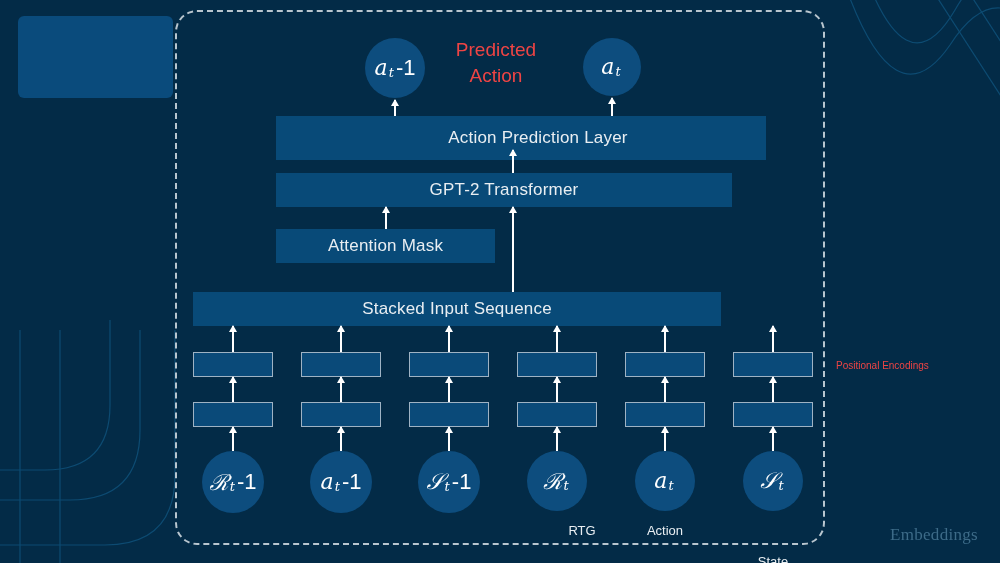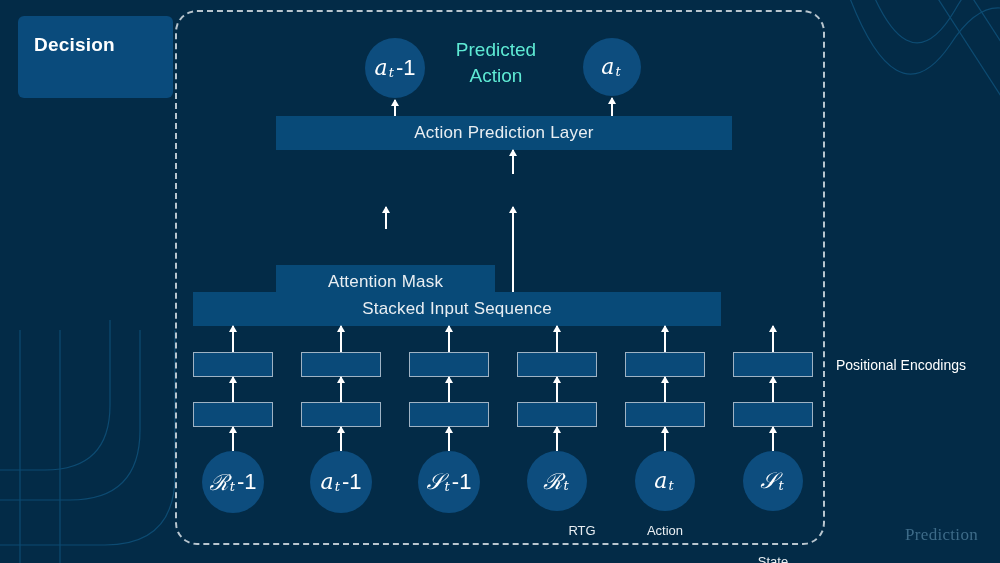--- a/index.html
+++ b/index.html
@@ -104,30 +104,30 @@
   }
   .col-label{
     position:absolute;
     color:#e9eef2;
     font-size:13px;
     text-align:center;
     width:90px;
   }
   .predicted{
     position:absolute;
-    color:#5eead4;
+    color:#ef4444;
     font-size:19px;
     text-align:center;
     width:180px;
     line-height:26px;
   }
   .side-note{
     position:absolute;
-    color:#ffffff;
-    font-size:14px;
+    color:#ef4444;
+    font-size:10px;
     line-height:19px;
   }
   .watermark{
     position:absolute;
     right:22px;bottom:18px;
     color:#3d6b88;
     font-family:"Liberation Serif", serif;
     font-size:17px;
     letter-spacing:.3px;
   }
@@ -147,21 +147,20 @@
       <path d="M-40 545 L105 545 Q175 545 175 475 L175 330"></path>
       <path d="M-40 470 L45 470 Q110 470 110 405 L110 320"></path>
       <path d="M20 330 L20 600"></path>
       <path d="M60 330 L60 600"></path>
     </g>
   </svg>
 
   <div class="dashed-box"></div>
 
   <div class="title-badge">
-    <div>Decision</div>
   </div>
 
   <div class="circle" style="left:365px;top:38px;width:60px;height:60px;">
     <span class="sym">a</span>
       <span class="sub">t</span>
       <span class="minus">-1</span>
   </div>
 
   <div class="circle" style="left:583px;top:38px;width:58px;height:58px;">
     <span class="sym">a</span>
@@ -170,28 +169,29 @@
   </div>
 
   <div class="predicted" style="left:406px;top:37px;">
     <div>Predicted</div>
     <div>Action</div>
   </div>
 
   <div class="arrow" style="left:394px;top:100px;height:16px;"></div>
   <div class="arrow" style="left:611px;top:98px;height:18px;"></div>
 
-  <div class="bar" style="left:276px;top:116px;width:456px;height:34px;">Action Prediction Layer</div>
+  <div class="bar" style="left:276px;top:116px;width:456px;height:44px;padding-left:34px;">Action Prediction Layer</div>
 
   <div class="arrow" style="left:512px;top:150px;height:24px;"></div>
 
+  <div class="bar" style="left:276px;top:173px;width:456px;height:34px;">GPT-2 Transformer</div>
 
   <div class="arrow" style="left:385px;top:207px;height:22px;"></div>
 
-  <div class="bar" style="left:276px;top:229px;width:219px;height:34px;margin-top:36px;">Attention Mask</div>
+  <div class="bar" style="left:276px;top:229px;width:219px;height:34px;">Attention Mask</div>
 
   <div class="arrow" style="left:512px;top:207px;height:85px;"></div>
 
   <div class="bar" style="left:193px;top:292px;width:528px;height:34px;">Stacked Input Sequence</div>
 
   <div class="arrow" style="left:232px;top:326px;height:26px;"></div>
   <div class="emb" style="left:193px;top:352px;"></div>
   <div class="arrow" style="left:232px;top:377px;height:25px;"></div>
   <div class="emb" style="left:193px;top:402px;"></div>
   <div class="arrow" style="left:232px;top:427px;height:24px;"></div>
@@ -257,15 +257,15 @@
   <div class="arrow" style="left:772px;top:427px;height:24px;"></div>
   <div class="circle" style="left:743px;top:451px;width:60px;height:60px;">
     <span class="sym">𝒮</span>
       <span class="sub">t</span>
       <span class="minus"></span>
   </div>
   <div class="col-label" style="left:728px;top:554px;">State</div>
 
   <div class="side-note" style="left:836px;top:356px;">Positional Encodings</div>
 
-  <div class="watermark">Prediction</div>
+  <div class="watermark">Embeddings</div>
 
 </div>
 
 </body></html>

